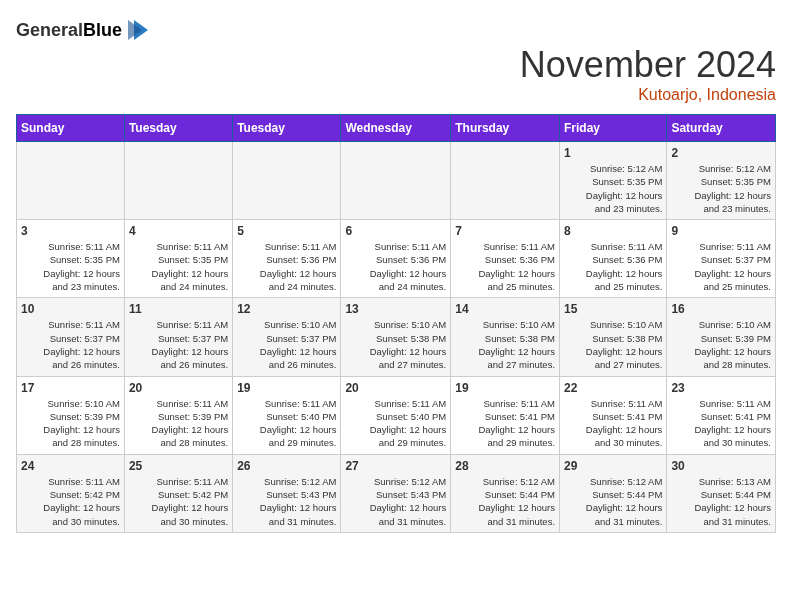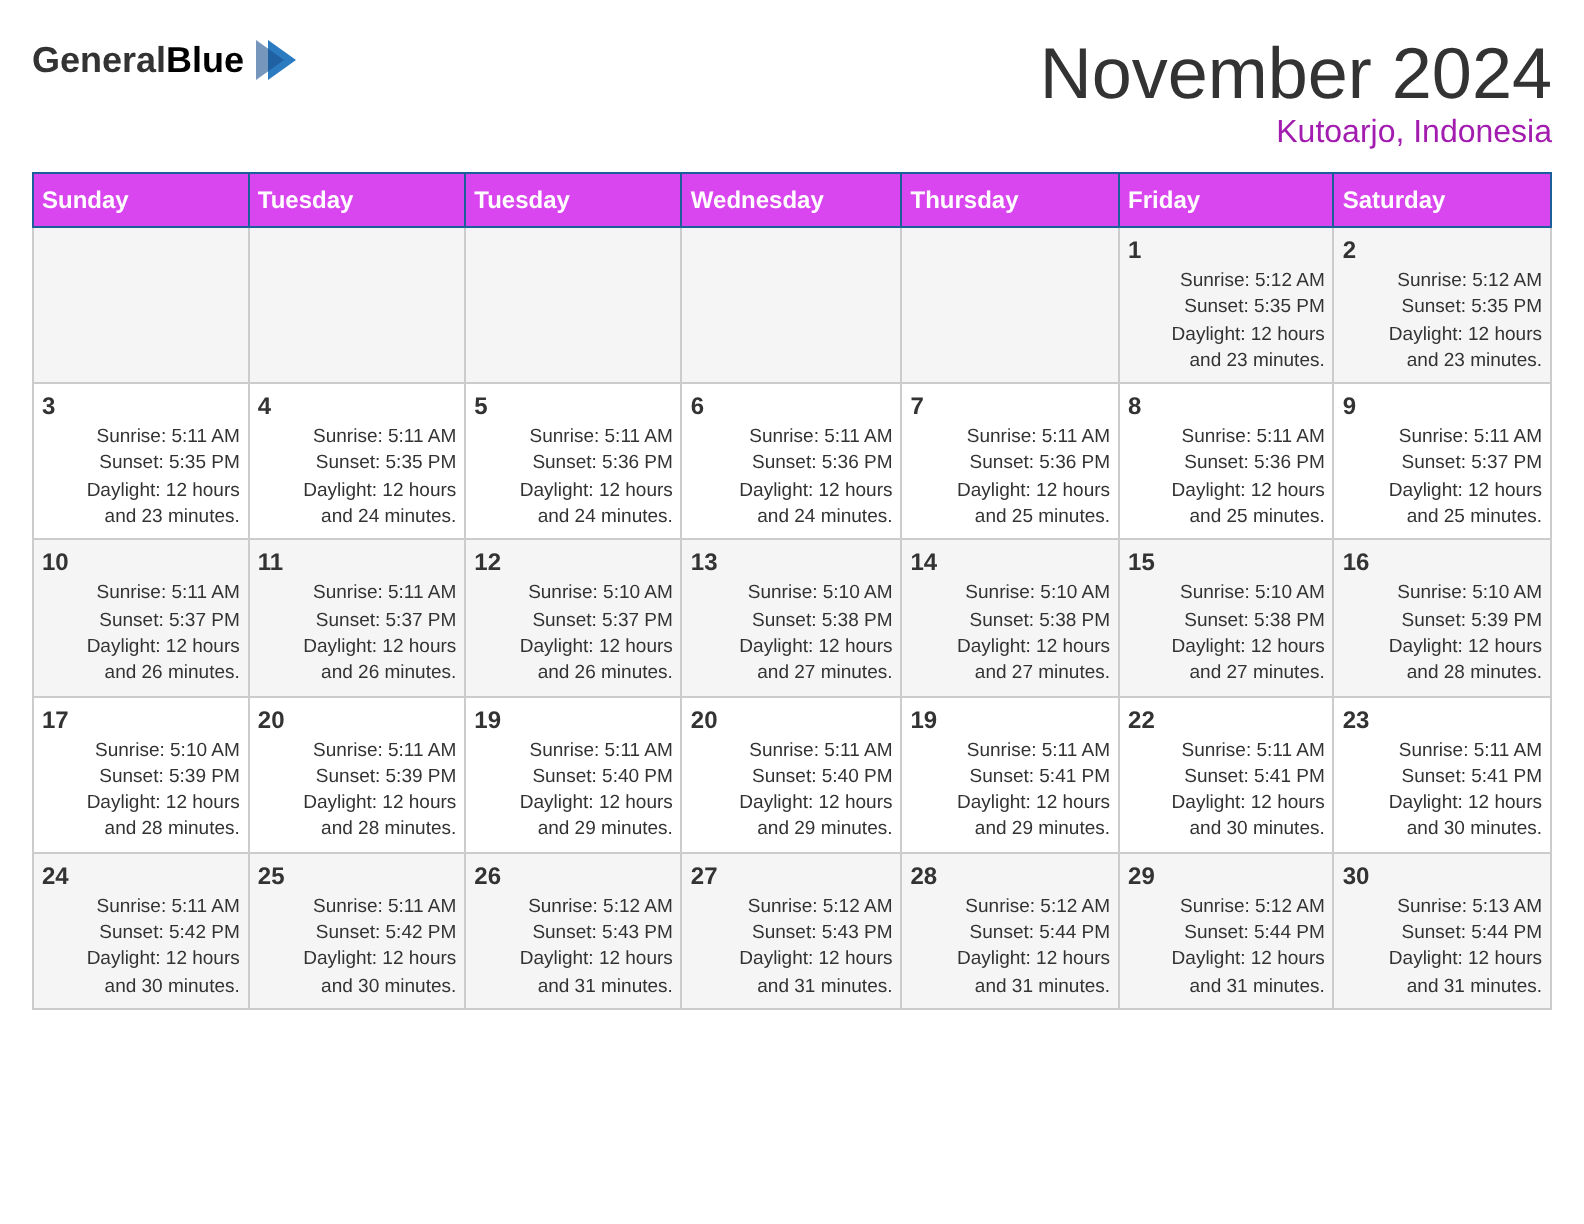--- a/index.html
+++ b/index.html
@@ -34,36 +34,37 @@
       font-weight: bold;
       color: #000000;
     }
     .logo-icon {
       width: 28px;
       height: 28px;
       margin-left: 2px;
     }
     .title-block {
       text-align: right;
+      margin-top: 28px;
     }
     .month-title {
       font-size: 36px;
       font-weight: normal;
       color: #333;
     }
     .location {
       font-size: 16px;
-      color: #a21caf;
+      color: #c2410c;
     }
     .calendar {
       width: 100%;
       border-collapse: collapse;
     }
     .calendar thead th {
-      background-color: #d946ef;
+      background-color: #6d28d9;
       color: #fff;
       font-size: 12px;
       font-weight: bold;
       padding: 6px 4px;
       text-align: left;
       border: 1px solid #1a5f9a;
     }
     .calendar tbody td {
       vertical-align: top;
       border: 1px solid #ccc;

